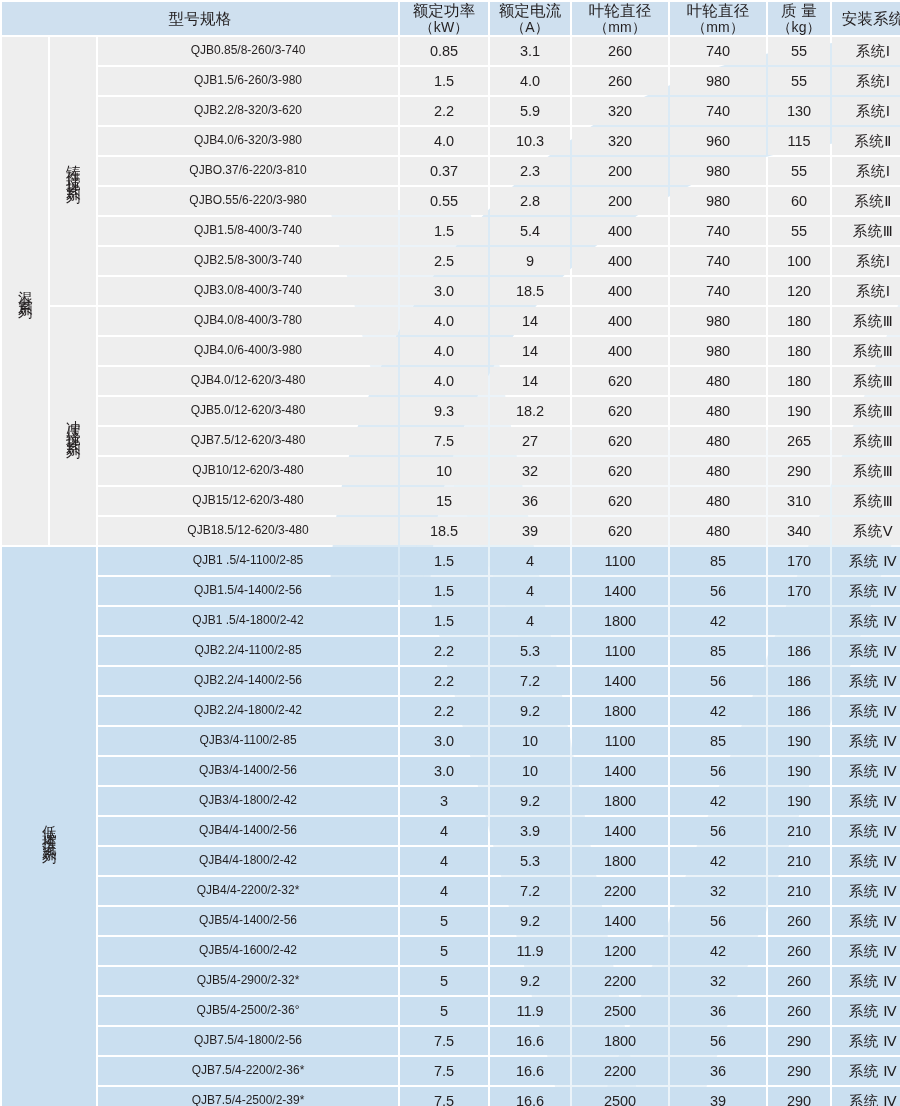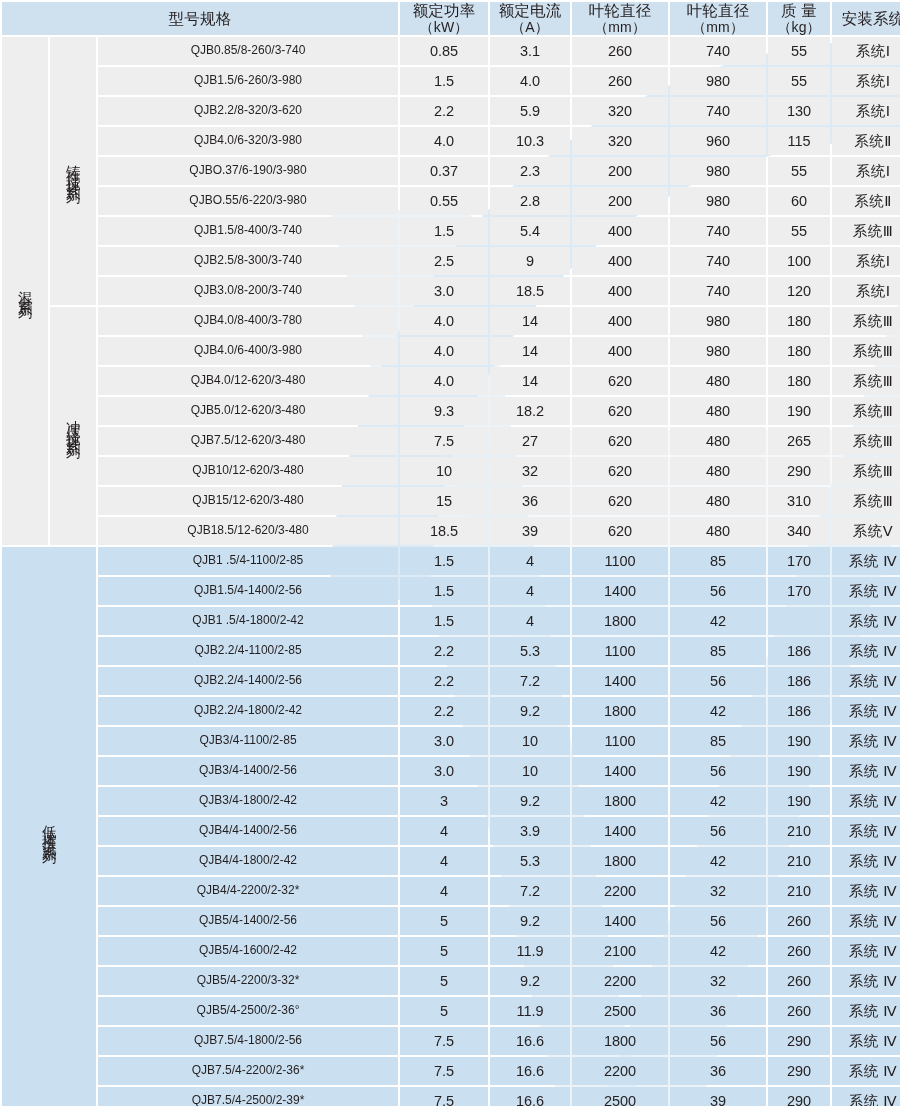--- a/index.html
+++ b/index.html
@@ -193,21 +193,21 @@
       <tr class="grp-mix">
         <td class="cell model">QJB4.0/6-320/3-980</td>
         <td class="cell">4.0</td>
         <td class="cell">10.3</td>
         <td class="cell">320</td>
         <td class="cell">960</td>
         <td class="cell">115</td>
         <td class="cell sysname">系统Ⅱ</td>
       </tr>
       <tr class="grp-mix">
-        <td class="cell model">QJBO.37/6-190/3-980</td>
+        <td class="cell model">QJBO.37/6-220/3-810</td>
         <td class="cell">0.37</td>
         <td class="cell">2.3</td>
         <td class="cell">200</td>
         <td class="cell">980</td>
         <td class="cell">55</td>
         <td class="cell sysname">系统Ⅰ</td>
       </tr>
       <tr class="grp-mix">
         <td class="cell model">QJBO.55/6-220/3-980</td>
         <td class="cell">0.55</td>
@@ -229,21 +229,21 @@
       <tr class="grp-mix">
         <td class="cell model">QJB2.5/8-300/3-740</td>
         <td class="cell">2.5</td>
         <td class="cell">9</td>
         <td class="cell">400</td>
         <td class="cell">740</td>
         <td class="cell">100</td>
         <td class="cell sysname">系统Ⅰ</td>
       </tr>
       <tr class="grp-mix">
-        <td class="cell model">QJB3.0/8-200/3-740</td>
+        <td class="cell model">QJB3.0/8-400/3-740</td>
         <td class="cell">3.0</td>
         <td class="cell">18.5</td>
         <td class="cell">400</td>
         <td class="cell">740</td>
         <td class="cell">120</td>
         <td class="cell sysname">系统Ⅰ</td>
       </tr>
       <tr class="grp-mix">
         <td class="series" rowspan="8"><span class="vlabel">冲压搅拌系列</span></td>
         <td class="cell model">QJB4.0/8-400/3-780</td>
@@ -432,27 +432,27 @@
         <td class="cell">9.2</td>
         <td class="cell">1400</td>
         <td class="cell">56</td>
         <td class="cell">260</td>
         <td class="cell sysname">系统 Ⅳ</td>
       </tr>
       <tr class="grp-low">
         <td class="cell model">QJB5/4-1600/2-42</td>
         <td class="cell">5</td>
         <td class="cell">11.9</td>
-        <td class="cell">2100</td>
+        <td class="cell">1200</td>
         <td class="cell">42</td>
         <td class="cell">260</td>
         <td class="cell sysname">系统 Ⅳ</td>
       </tr>
       <tr class="grp-low">
-        <td class="cell model">QJB5/4-2200/3-32*</td>
+        <td class="cell model">QJB5/4-2900/2-32*</td>
         <td class="cell">5</td>
         <td class="cell">9.2</td>
         <td class="cell">2200</td>
         <td class="cell">32</td>
         <td class="cell">260</td>
         <td class="cell sysname">系统 Ⅳ</td>
       </tr>
       <tr class="grp-low">
         <td class="cell model">QJB5/4-2500/2-36°</td>
         <td class="cell">5</td>

